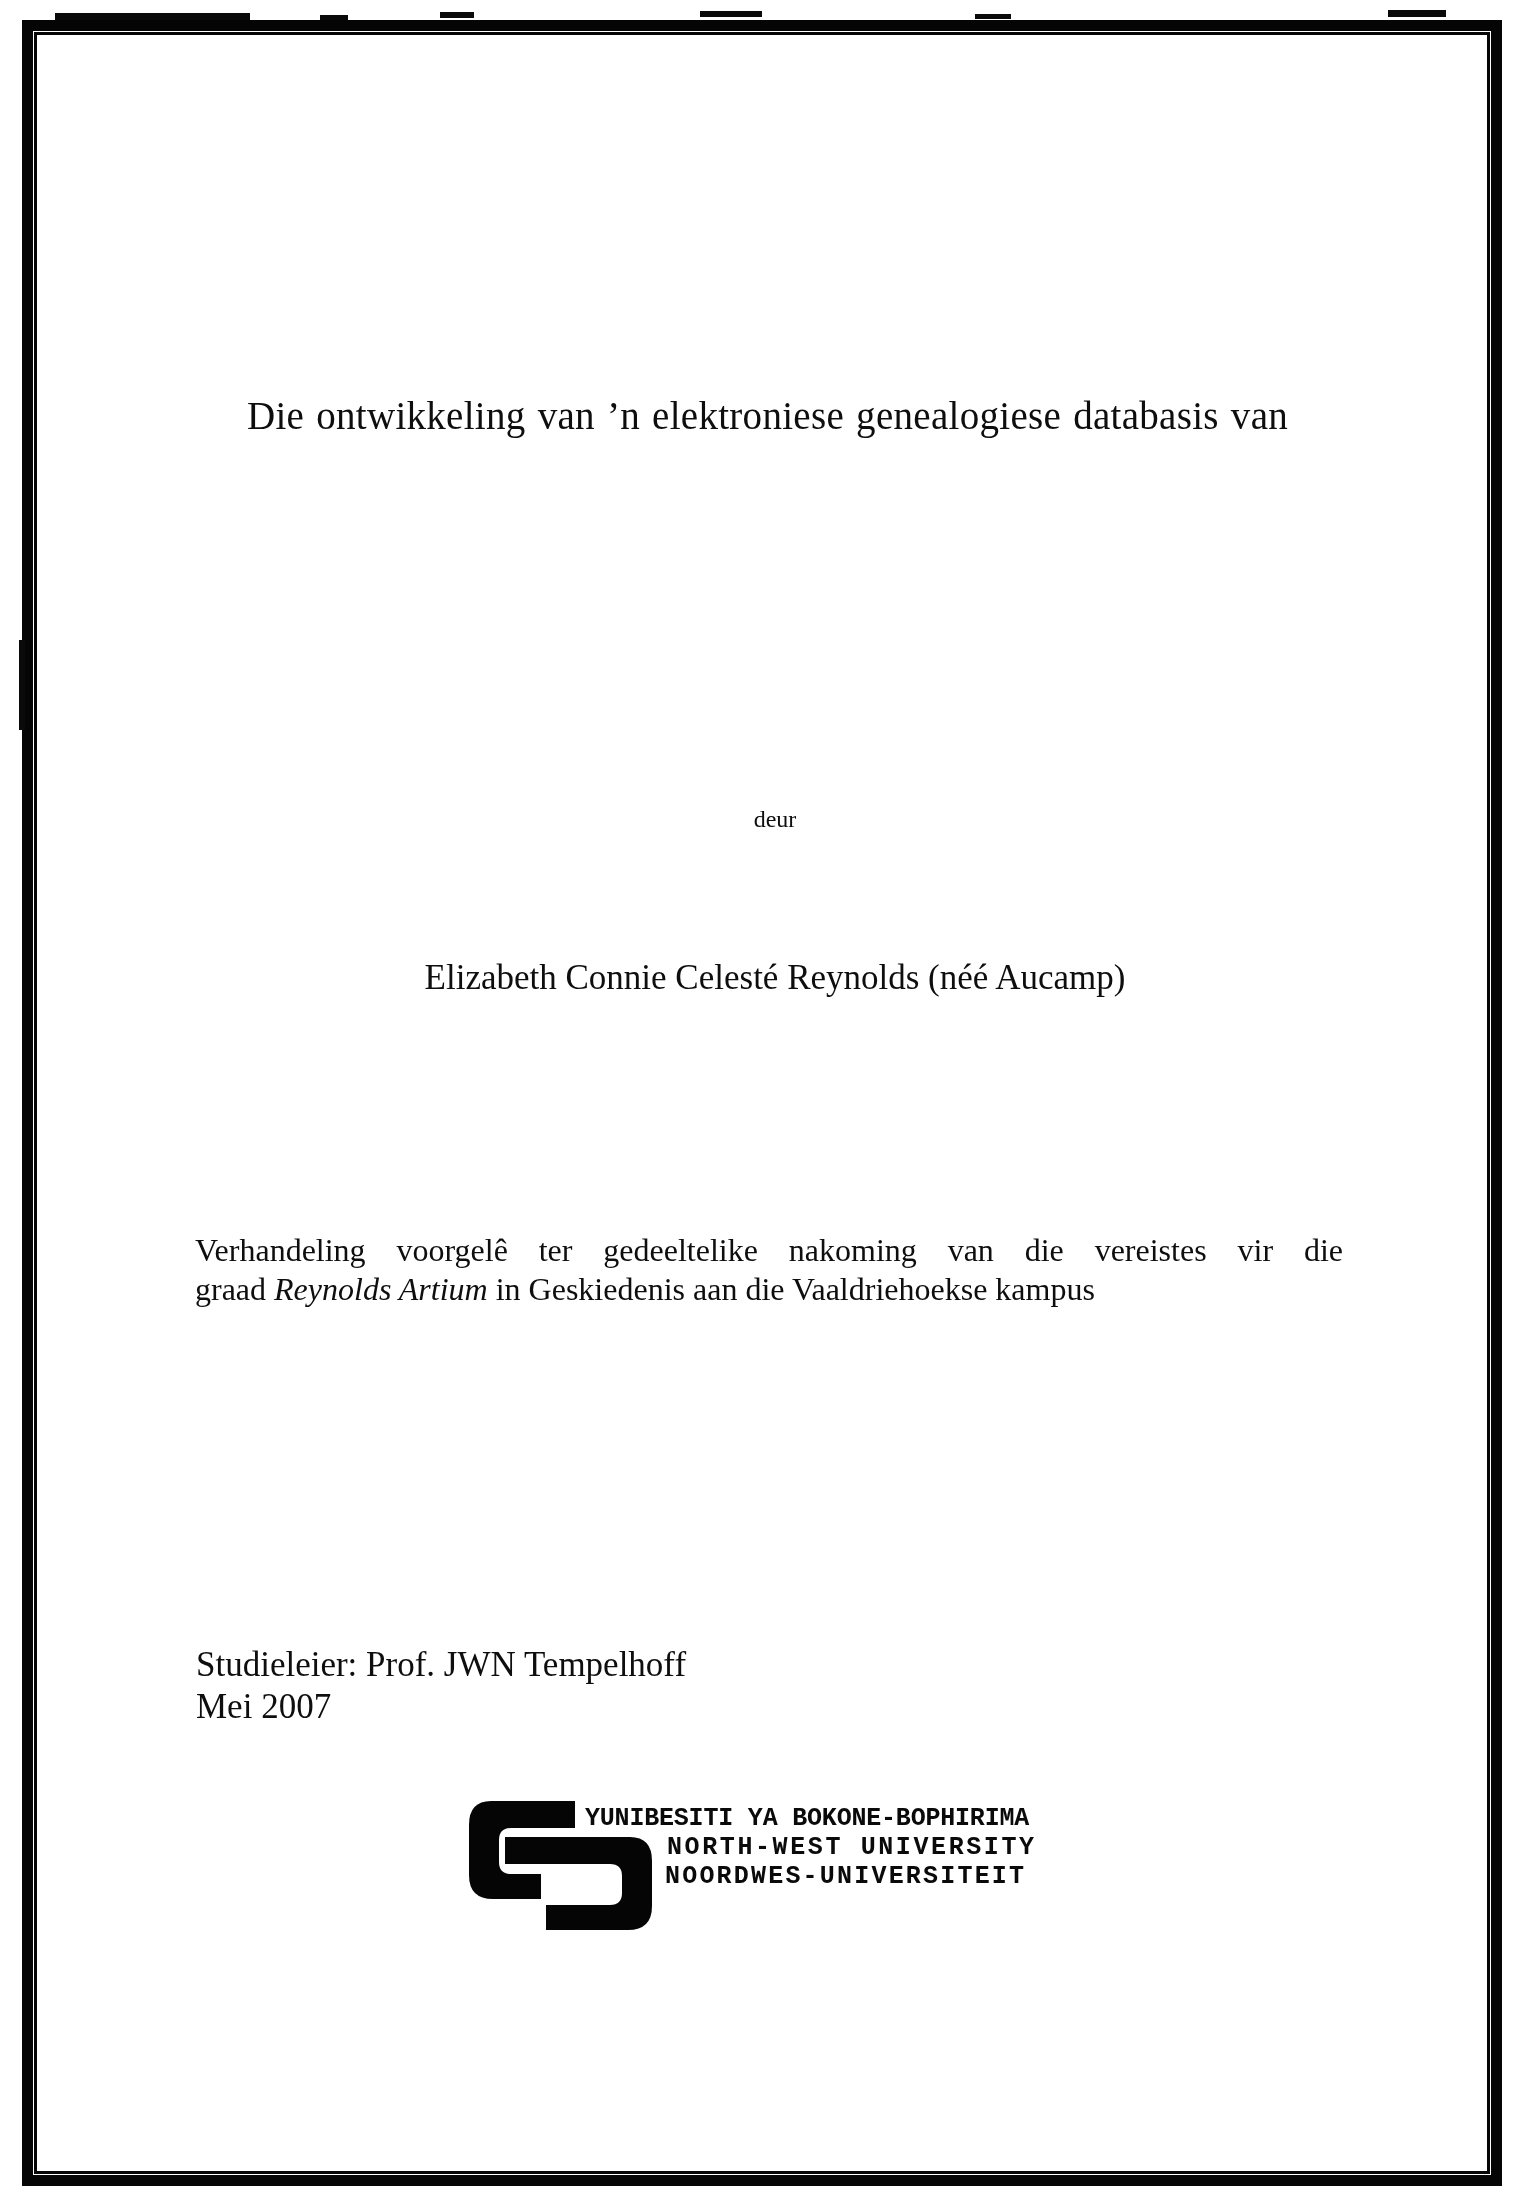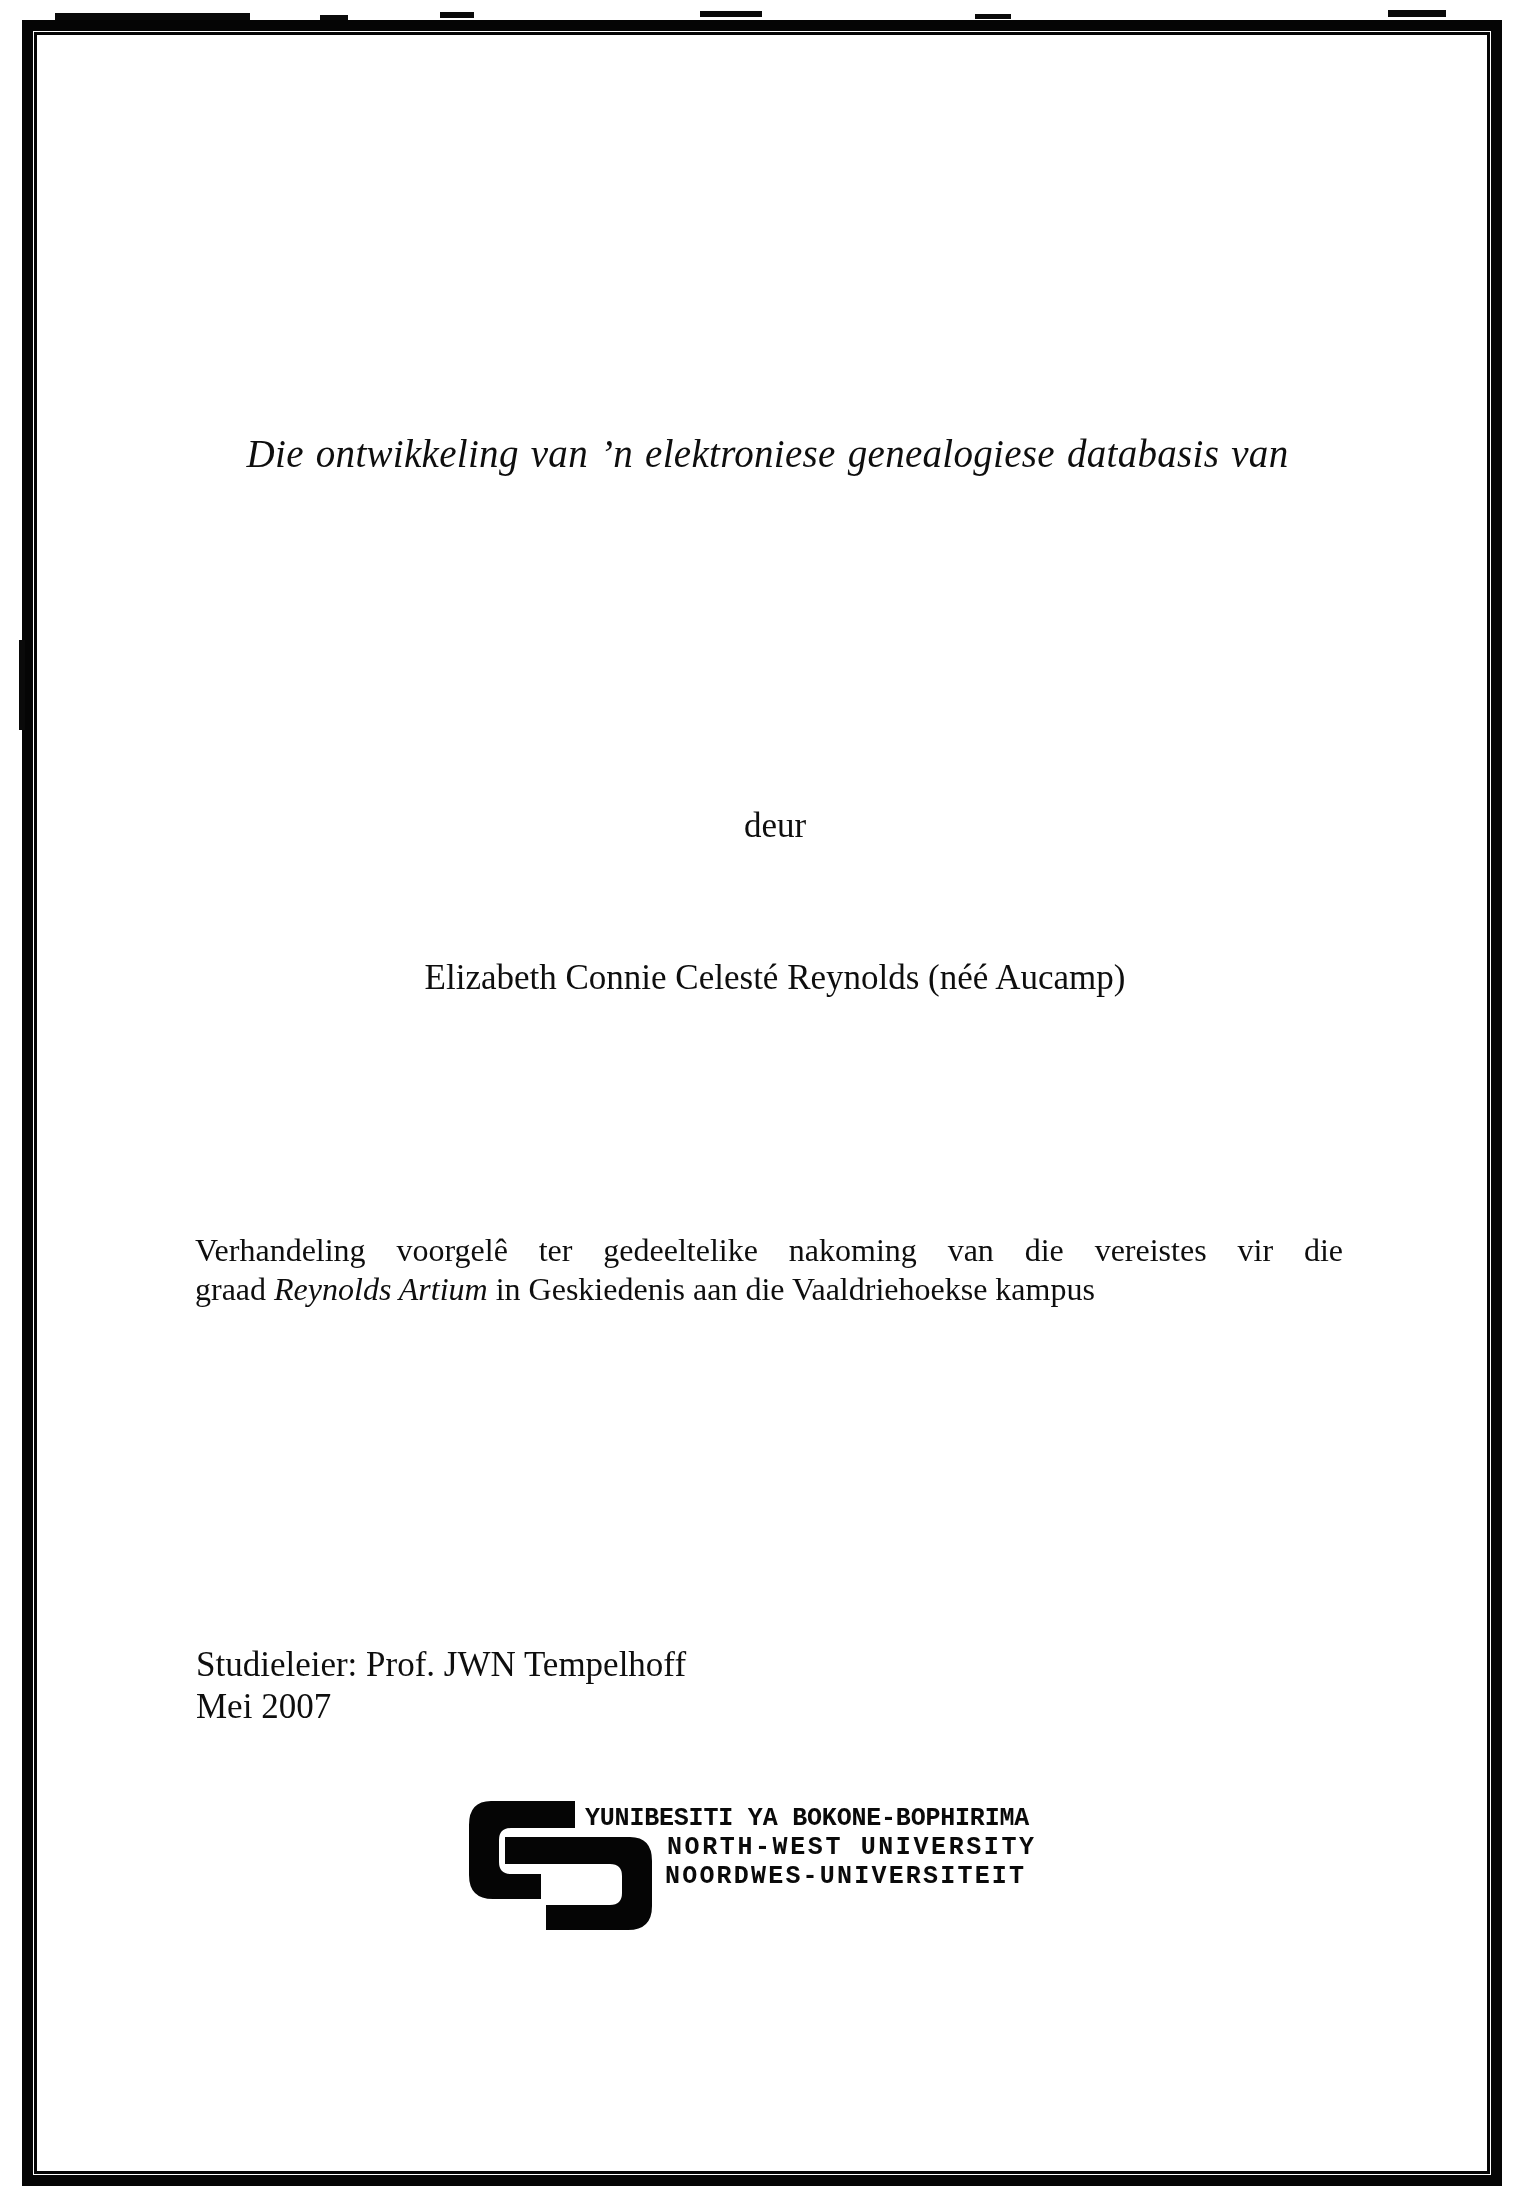--- a/index.html
+++ b/index.html
@@ -32,32 +32,31 @@
   .a2 { left: 320px; top: 15px; width: 28px;  height: 5px; }
   .a3 { left: 440px; top: 12px; width: 34px;  height: 6px; }
   .a4 { left: 700px; top: 11px; width: 62px;  height: 6px; }
   .a5 { left: 975px; top: 14px; width: 36px;  height: 5px; }
   .a6 { left: 1388px;top: 10px; width: 58px;  height: 7px; }
   .a7 { left: 19px;  top: 640px; width: 6px; height: 90px; }
 
   
   .thesis-title {
     position: absolute;
-    left: 185px; top: 414px; width: 1165px;
+    left: 185px; top: 376px; width: 1165px;
     font-size: 39px;
     line-height: 79px;
     text-align: center;
     letter-spacing: 0.3px;
     word-spacing: 2px;
-    font-style: italic;
   }
   .byline {
     position: absolute;
     left: 185px; top: 806px; width: 1180px;
-    font-size: 35px;
+    font-size: 24px;
     text-align: center;
   }
   .author-line {
     position: absolute;
     left: 185px; top: 958px; width: 1180px;
     font-size: 35px;
     text-align: center;
   }
   .submission {
     position: absolute;

